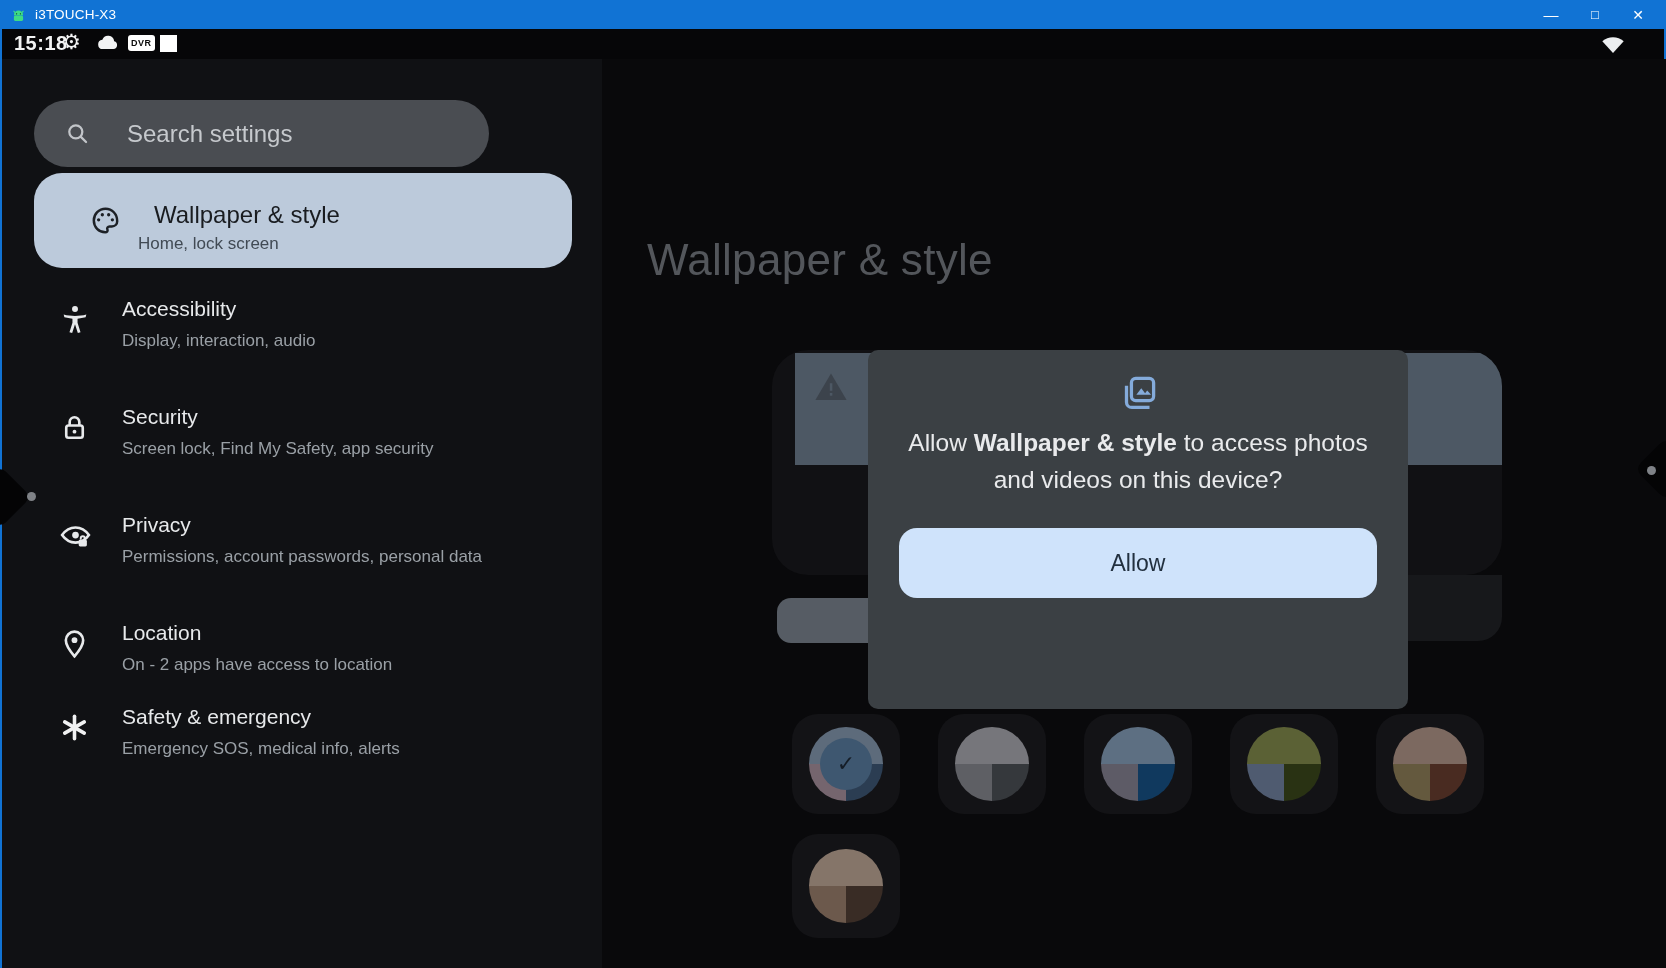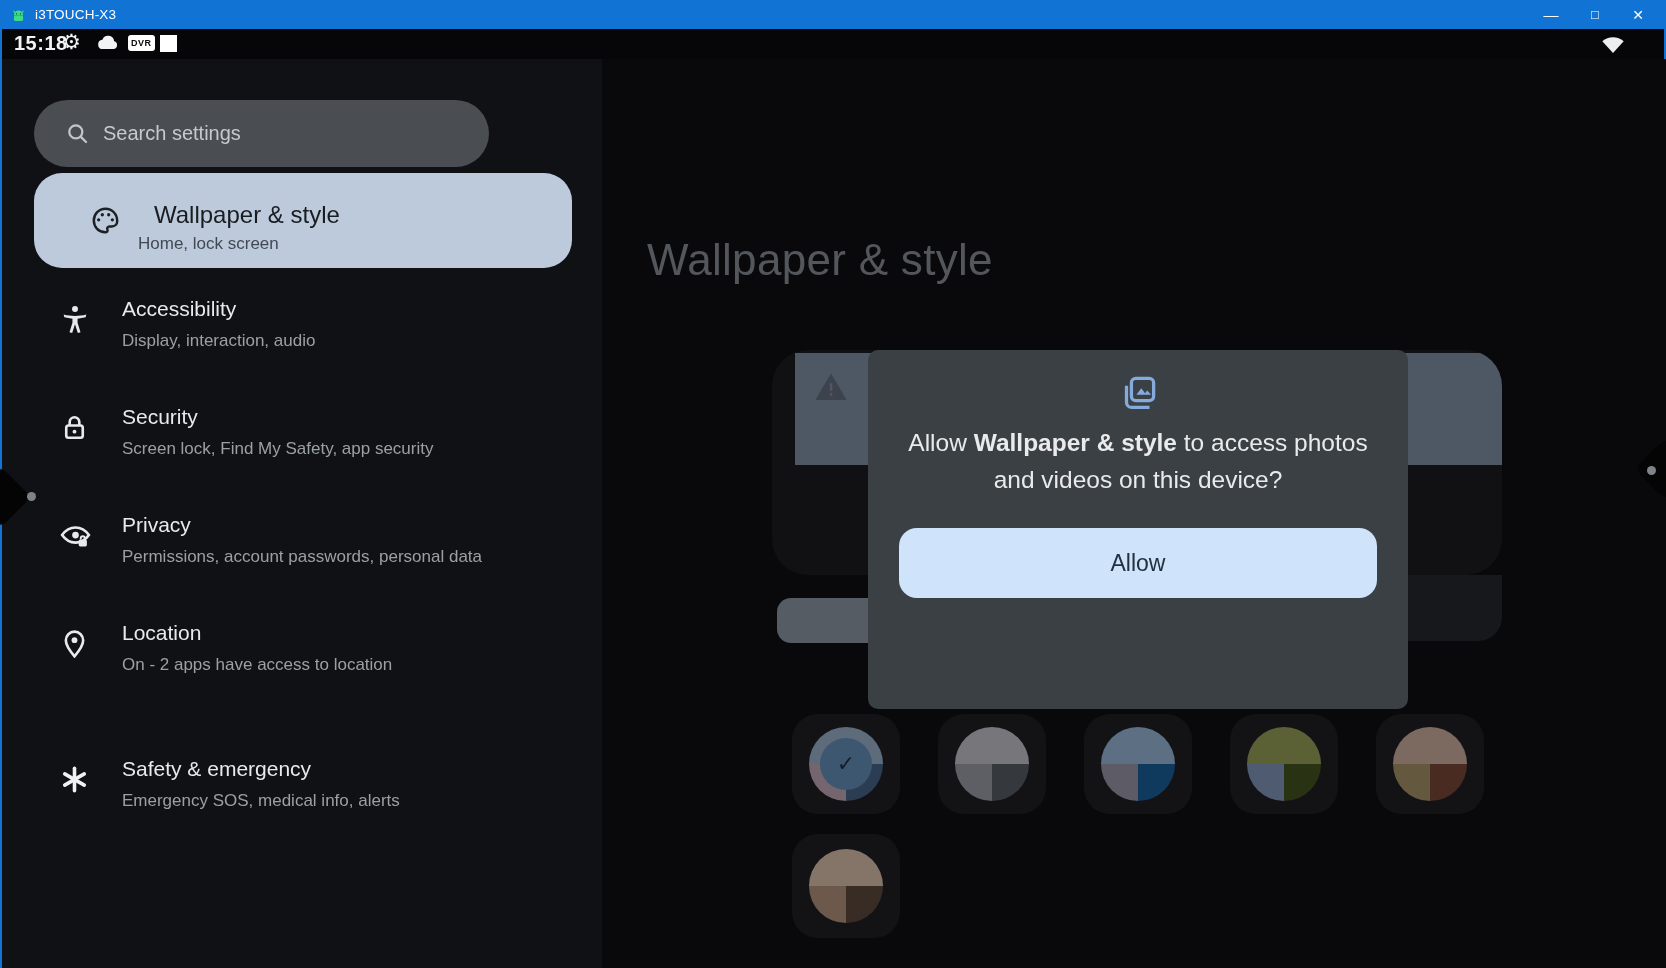--- a/index.html
+++ b/index.html
@@ -25,22 +25,22 @@
   .sb-cloud{position:absolute;left:94px;top:5px;}
   .sb-dvr{position:absolute;left:126px;top:6px;background:#fff;border-radius:3px;color:#0a0a0a;
           font-size:9px;font-weight:700;padding:3px 3px;letter-spacing:.5px;}
   .sb-square{position:absolute;left:158px;top:6px;width:17px;height:17px;background:#fff;}
   .sb-wifi{position:absolute;right:38px;top:4px;}
 
   
   .sidebar{position:absolute;left:0;top:30px;width:600px;height:909px;background:#101114;}
   .search{position:absolute;left:32px;top:41px;width:455px;height:67px;background:#4a4d52;border-radius:34px;}
   .search svg{position:absolute;left:30px;top:20px;}
-  .search input{position:absolute;left:67px;top:0;width:350px;height:67px;background:transparent;border:none;outline:none;
-                color:#e4e6e8;font-size:20px;}
+  .search input{position:absolute;left:91px;top:0;width:350px;height:67px;background:transparent;border:none;outline:none;
+                color:#e4e6e8;font-size:24px;}
   .search input::placeholder{color:#c6c9cd;}
 
   .nav-sel{position:absolute;left:32px;top:114px;width:538px;height:95px;border-radius:28px;background:#bccadb;}
   .nav-sel .ttl{position:absolute;left:120px;top:28px;font-size:24px;color:#191c20;}
   .nav-sel .sub{position:absolute;left:104px;top:61px;font-size:17px;color:#414a54;}
   .nav-sel .ic{position:absolute;left:55px;top:31px;}
 
   .nav-item{position:absolute;left:0;width:570px;height:96px;}
   .nav-item .ttl{position:absolute;left:120px;top:22px;font-size:21px;color:#e7e9eb;}
   .nav-item .sub{position:absolute;left:120px;top:56px;font-size:17px;color:#9aa0a6;}
@@ -185,21 +185,21 @@
         <span class="ic">
           <svg viewBox="0 0 24 24" width="33" height="33">
             <path d="M12 21.3 c0 0-6.3-7.2-6.3-11.6 a6.3 6.3 0 0 1 12.6 0 C18.3 14.1 12 21.3 12 21.3 Z" fill="none" stroke="#e7e9eb" stroke-width="1.9"></path>
             <circle cx="12" cy="9.6" r="2.1" fill="#e7e9eb"></circle>
           </svg>
         </span>
         <span class="ttl">Location</span>
         <span class="sub">On - 2 apps have access to location</span>
       </div>
 
-      <div class="nav-item" style="top:676px">
+      <div class="nav-item" style="top:624px">
         <span class="ic">
           <svg viewBox="0 0 24 24" width="33" height="33">
             <rect x="10.7" y="2.5" width="2.6" height="19" rx="1.3" fill="#f0f1f2"></rect>
             <g transform="rotate(60 12 12)">
                 <rect x="10.7" y="2.5" width="2.6" height="19" rx="1.3" fill="#f0f1f2"></rect>
               </g>
             <g transform="rotate(120 12 12)">
                 <rect x="10.7" y="2.5" width="2.6" height="19" rx="1.3" fill="#f0f1f2"></rect>
               </g>
           </svg>

